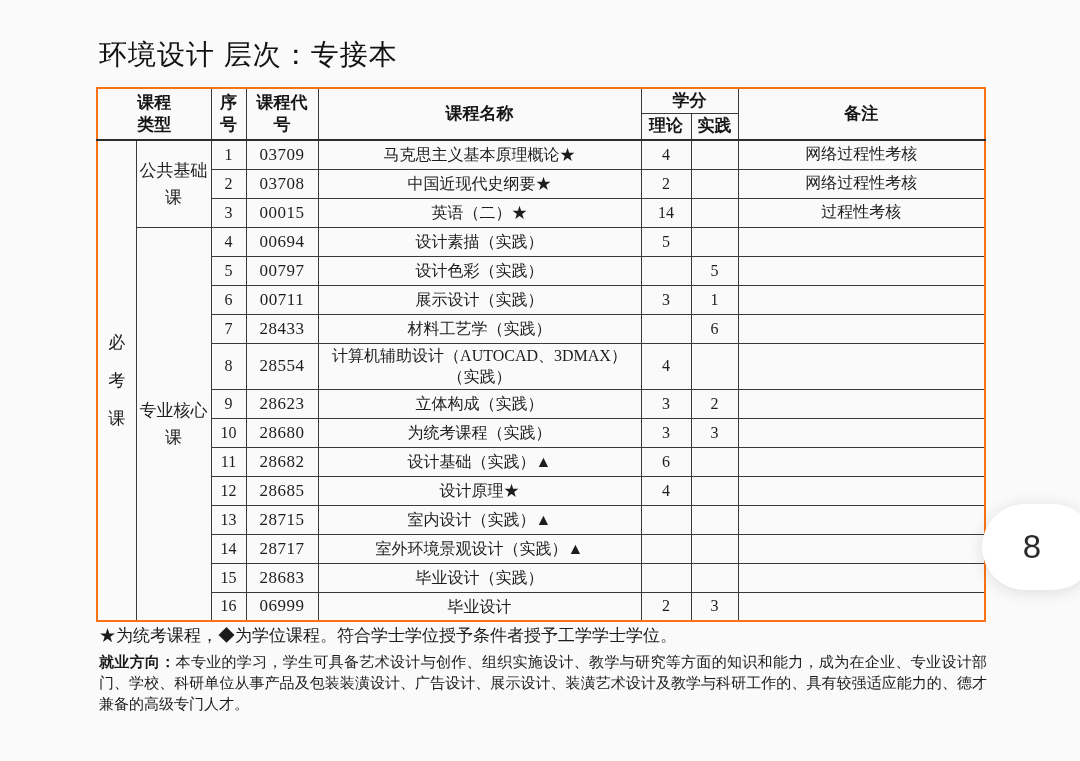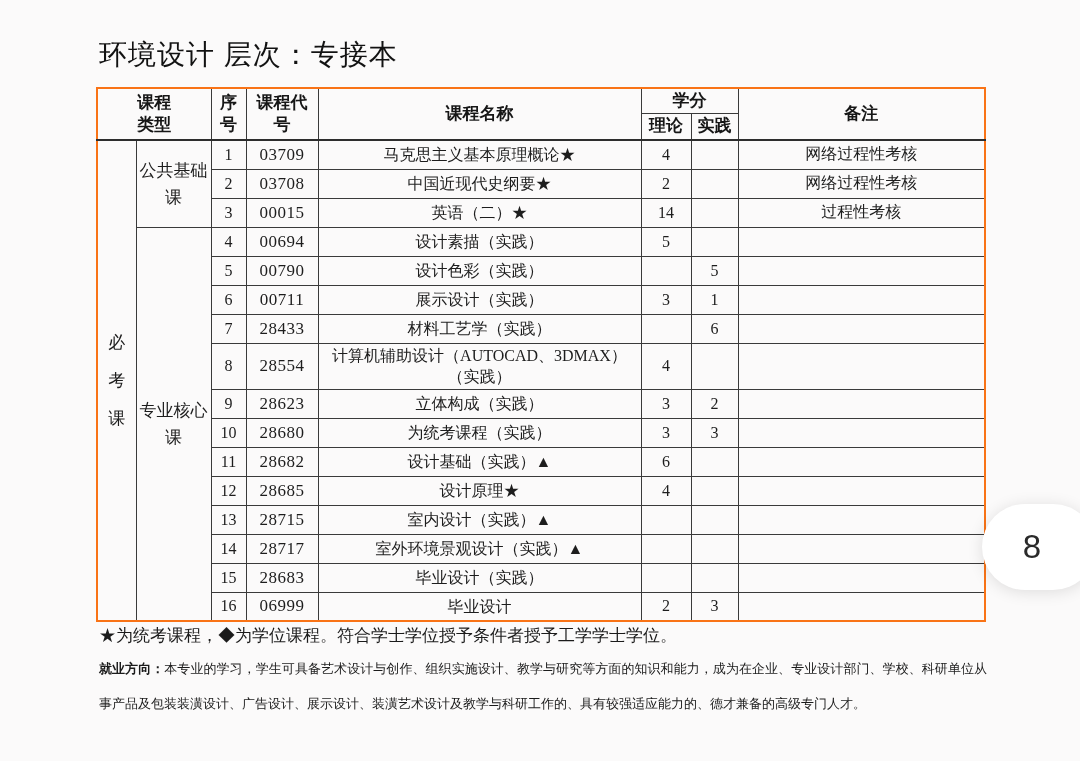--- a/index.html
+++ b/index.html
@@ -87,22 +87,22 @@
     font-size: 17px;
     line-height: 24px;
     color: #1b1b1b;
     white-space: nowrap;
   }
   .career-para {
     position: absolute;
     left: 99px;
     top: 651px;
     width: 888px;
-    font-size: 13px;
-    line-height: 35px;
+    font-size: 15px;
+    line-height: 21px;
     text-align: justify;
     color: #1b1b1b;
   }
   .career-label {
     font-weight: bold;
     font-family: "Liberation Sans", sans-serif;
   }
 
   .page-bubble {
     position: absolute;
@@ -190,21 +190,21 @@
           <td class="group-cell" rowspan="13">专业核心课</td>
           <td class="seq-cell">4</td>
           <td class="code-cell">00694</td>
           <td class="name-cell">设计素描（实践）</td>
           <td class="credit-cell">5</td>
           <td class="credit-cell"></td>
           <td class="remark-cell"></td>
         </tr>
         <tr>
           <td class="seq-cell">5</td>
-          <td class="code-cell">00790</td>
+          <td class="code-cell">00797</td>
           <td class="name-cell">设计色彩（实践）</td>
           <td class="credit-cell"></td>
           <td class="credit-cell">5</td>
           <td class="remark-cell"></td>
         </tr>
         <tr>
           <td class="seq-cell">6</td>
           <td class="code-cell">00711</td>
           <td class="name-cell">展示设计（实践）</td>
           <td class="credit-cell">3</td>

